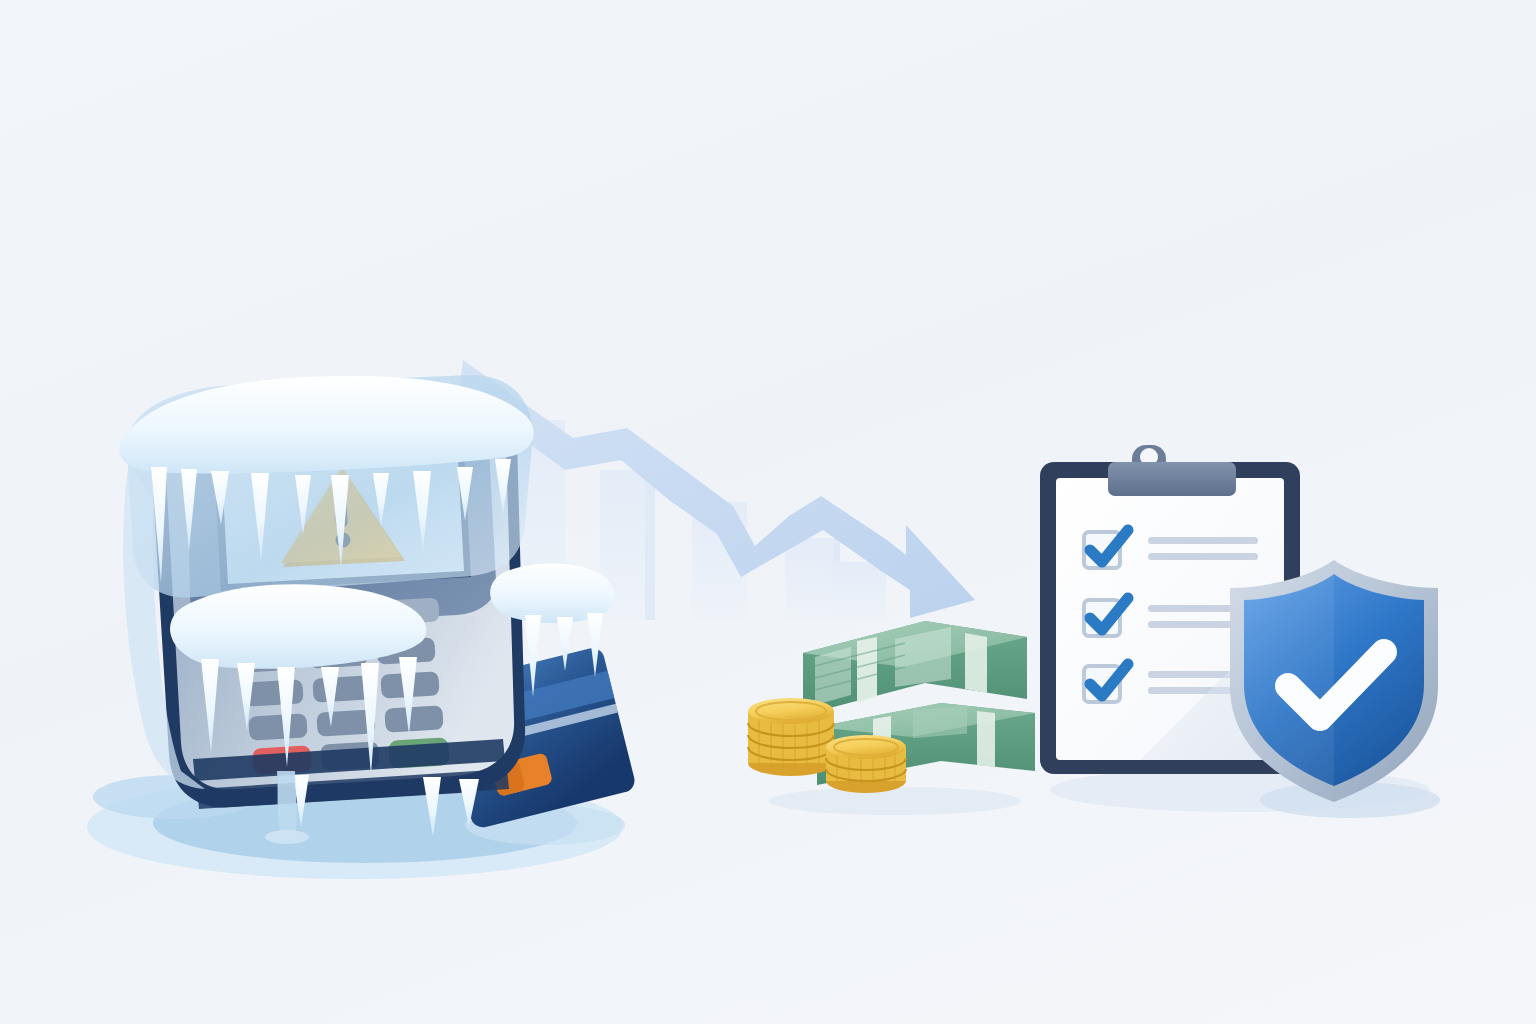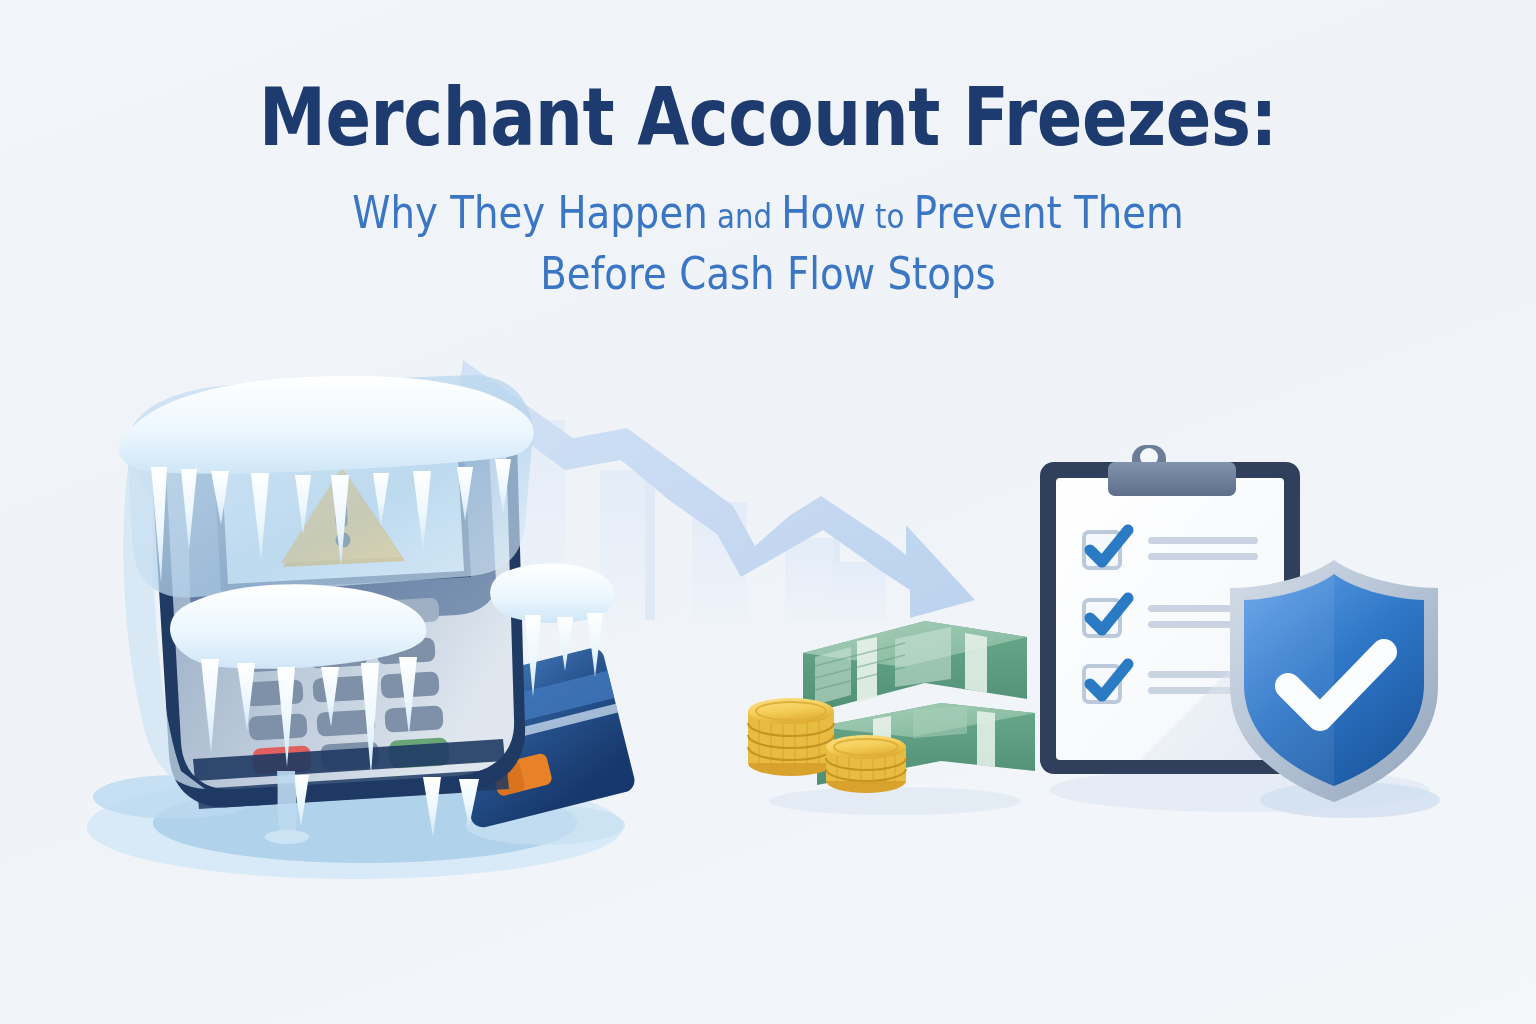--- a/index.html
+++ b/index.html
@@ -90,27 +90,20 @@
     z-index: 24;
   }
 
   svg { display: block; overflow: visible; }
 </style>
 </head>
 <body>
 
 <div id="canvas">
 
-  <div id="headline">
-    <div id="title">Merchant Account Freezes:</div>
-    <div id="subtitle">
-      <span class="sub-line"><span>Why They Happen</span><span class="small"> <span>and</span> </span><span>How</span><span class="small"> <span>to</span> </span><span>Prevent Them</span></span>
-      <span class="sub-line">Before Cash Flow Stops</span>
-    </div>
-  </div>
 
   <div id="bg-chart">
     <svg width="540" height="310" viewBox="0 0 540 310">
       <defs>
         <linearGradient id="barGrad" x1="0" y1="0" x2="0" y2="1">
           <stop offset="0%" stop-color="#e4ecf8"></stop>
           <stop offset="100%" stop-color="#eef3fa"></stop>
         </linearGradient>
         <linearGradient id="arrGrad" x1="0" y1="0" x2="1" y2="1">
           <stop offset="0%" stop-color="#d2e1f5"></stop>

